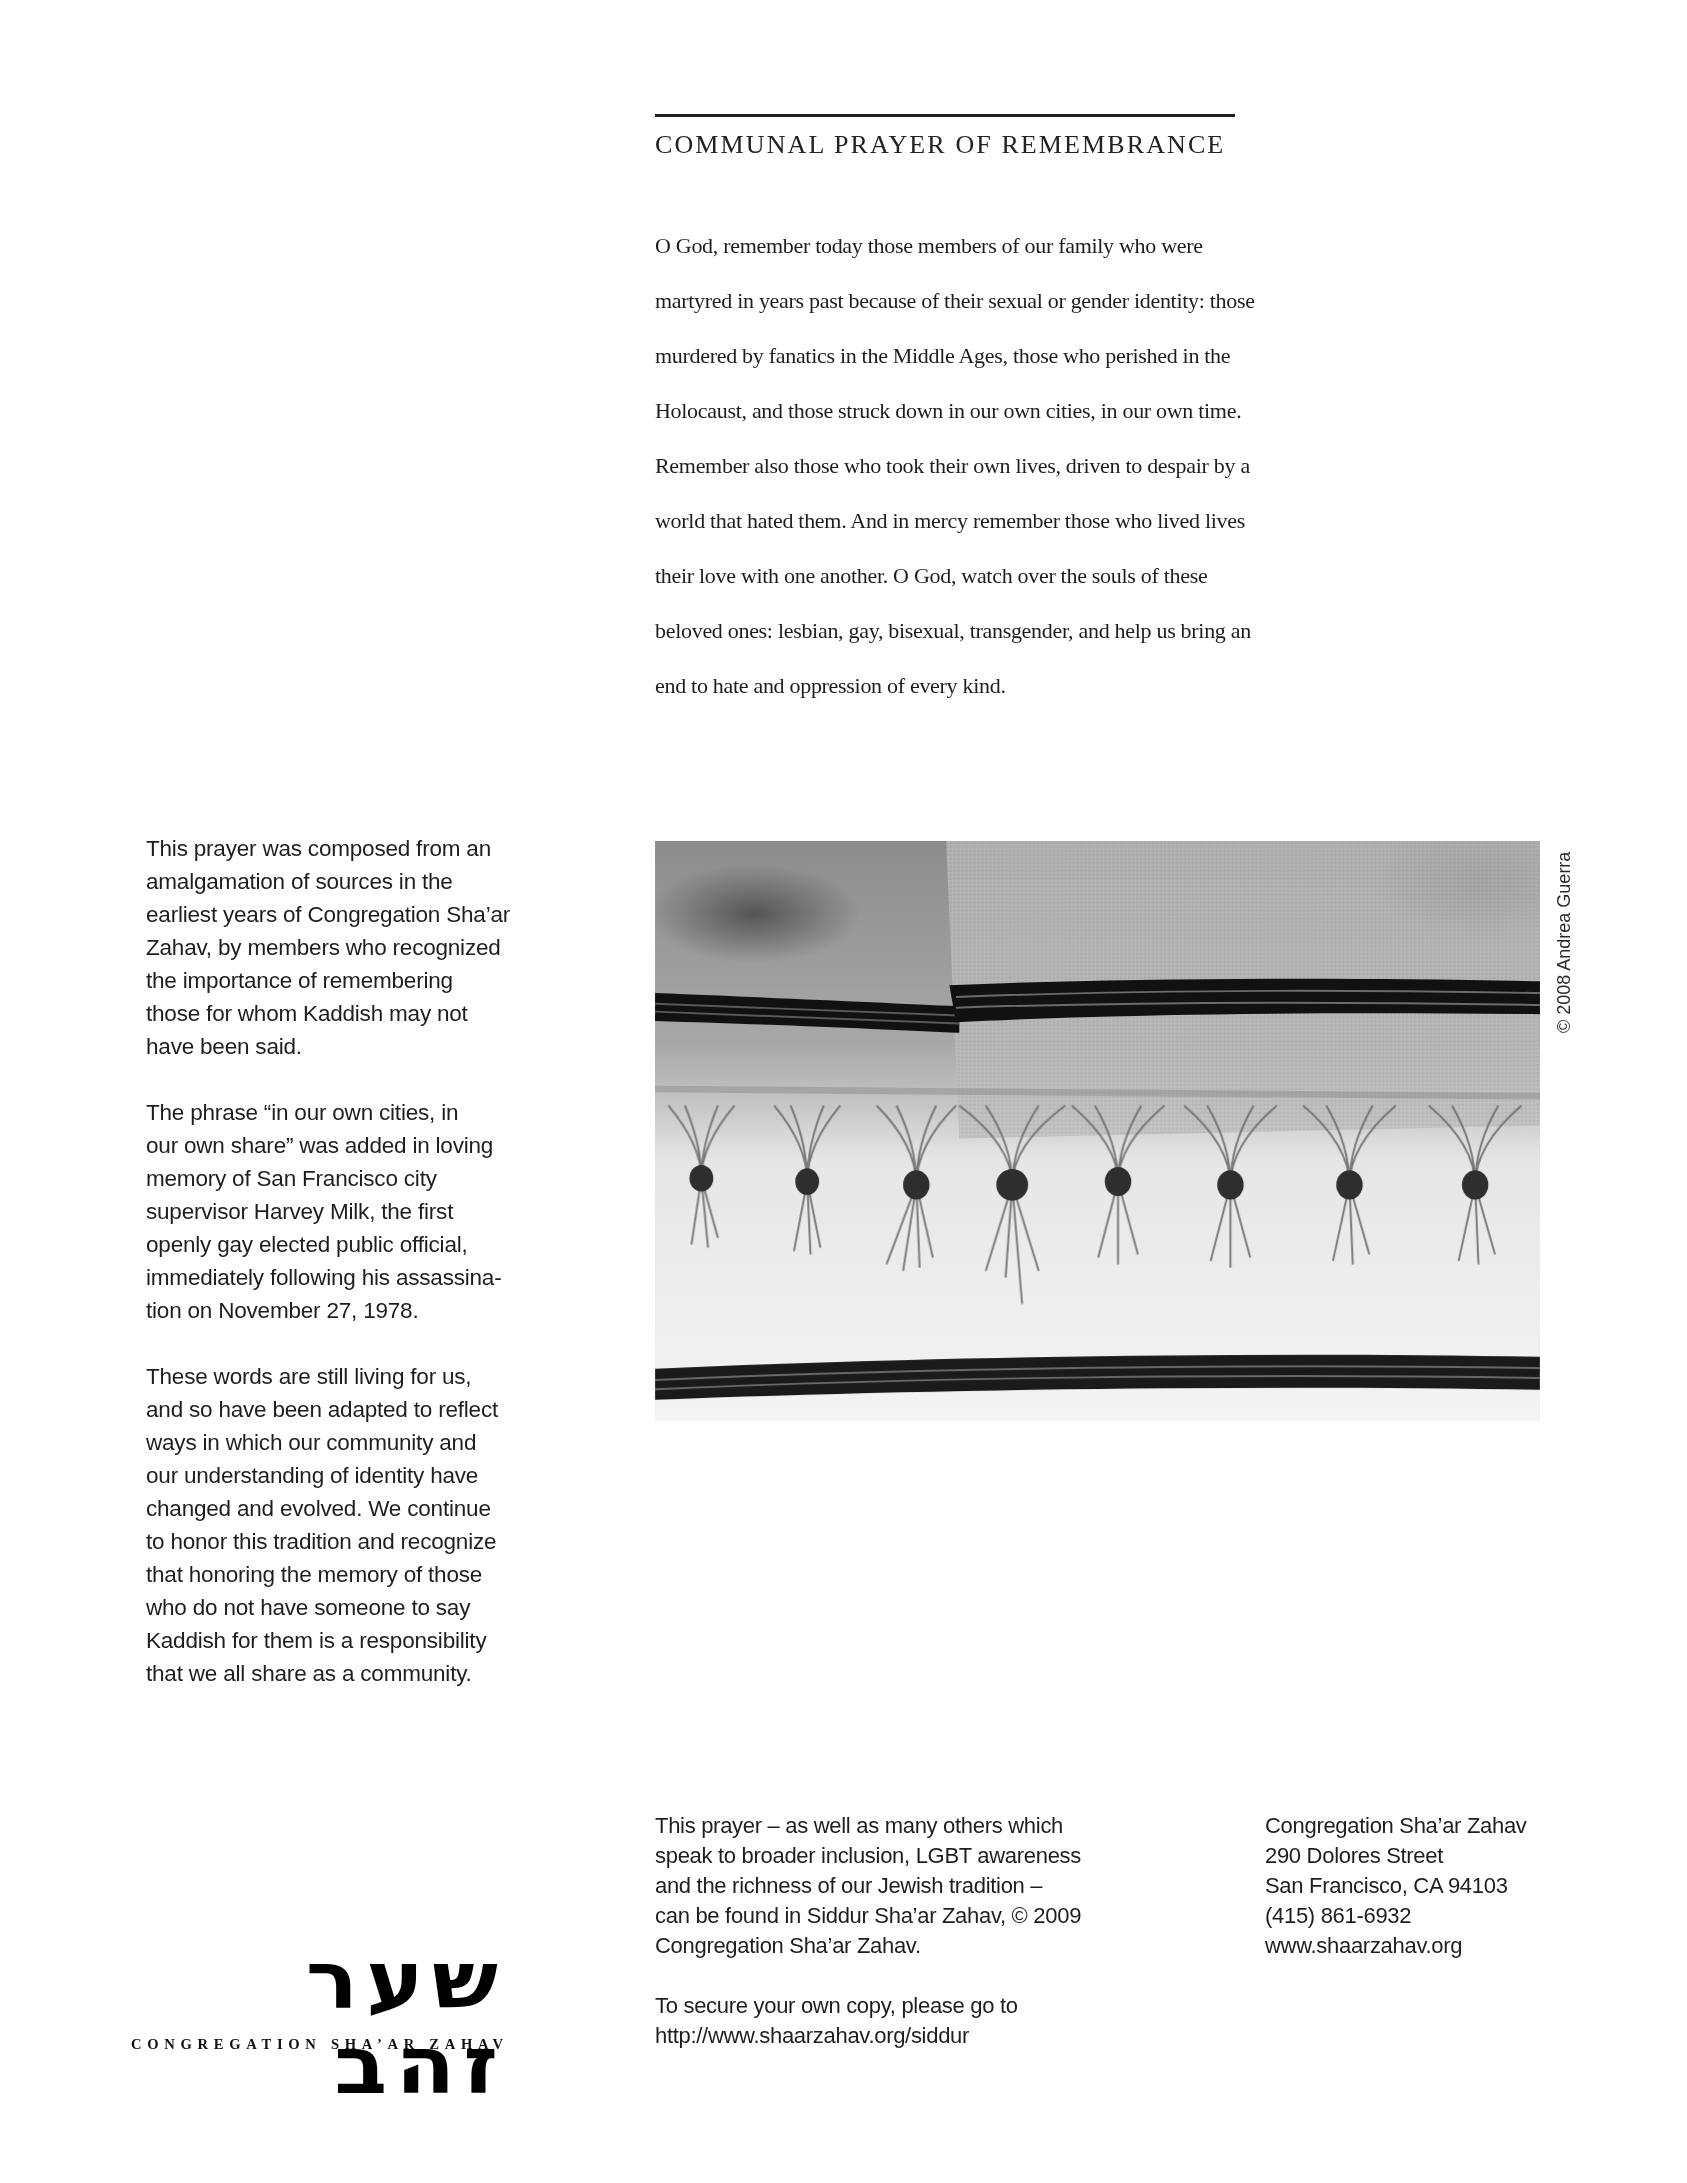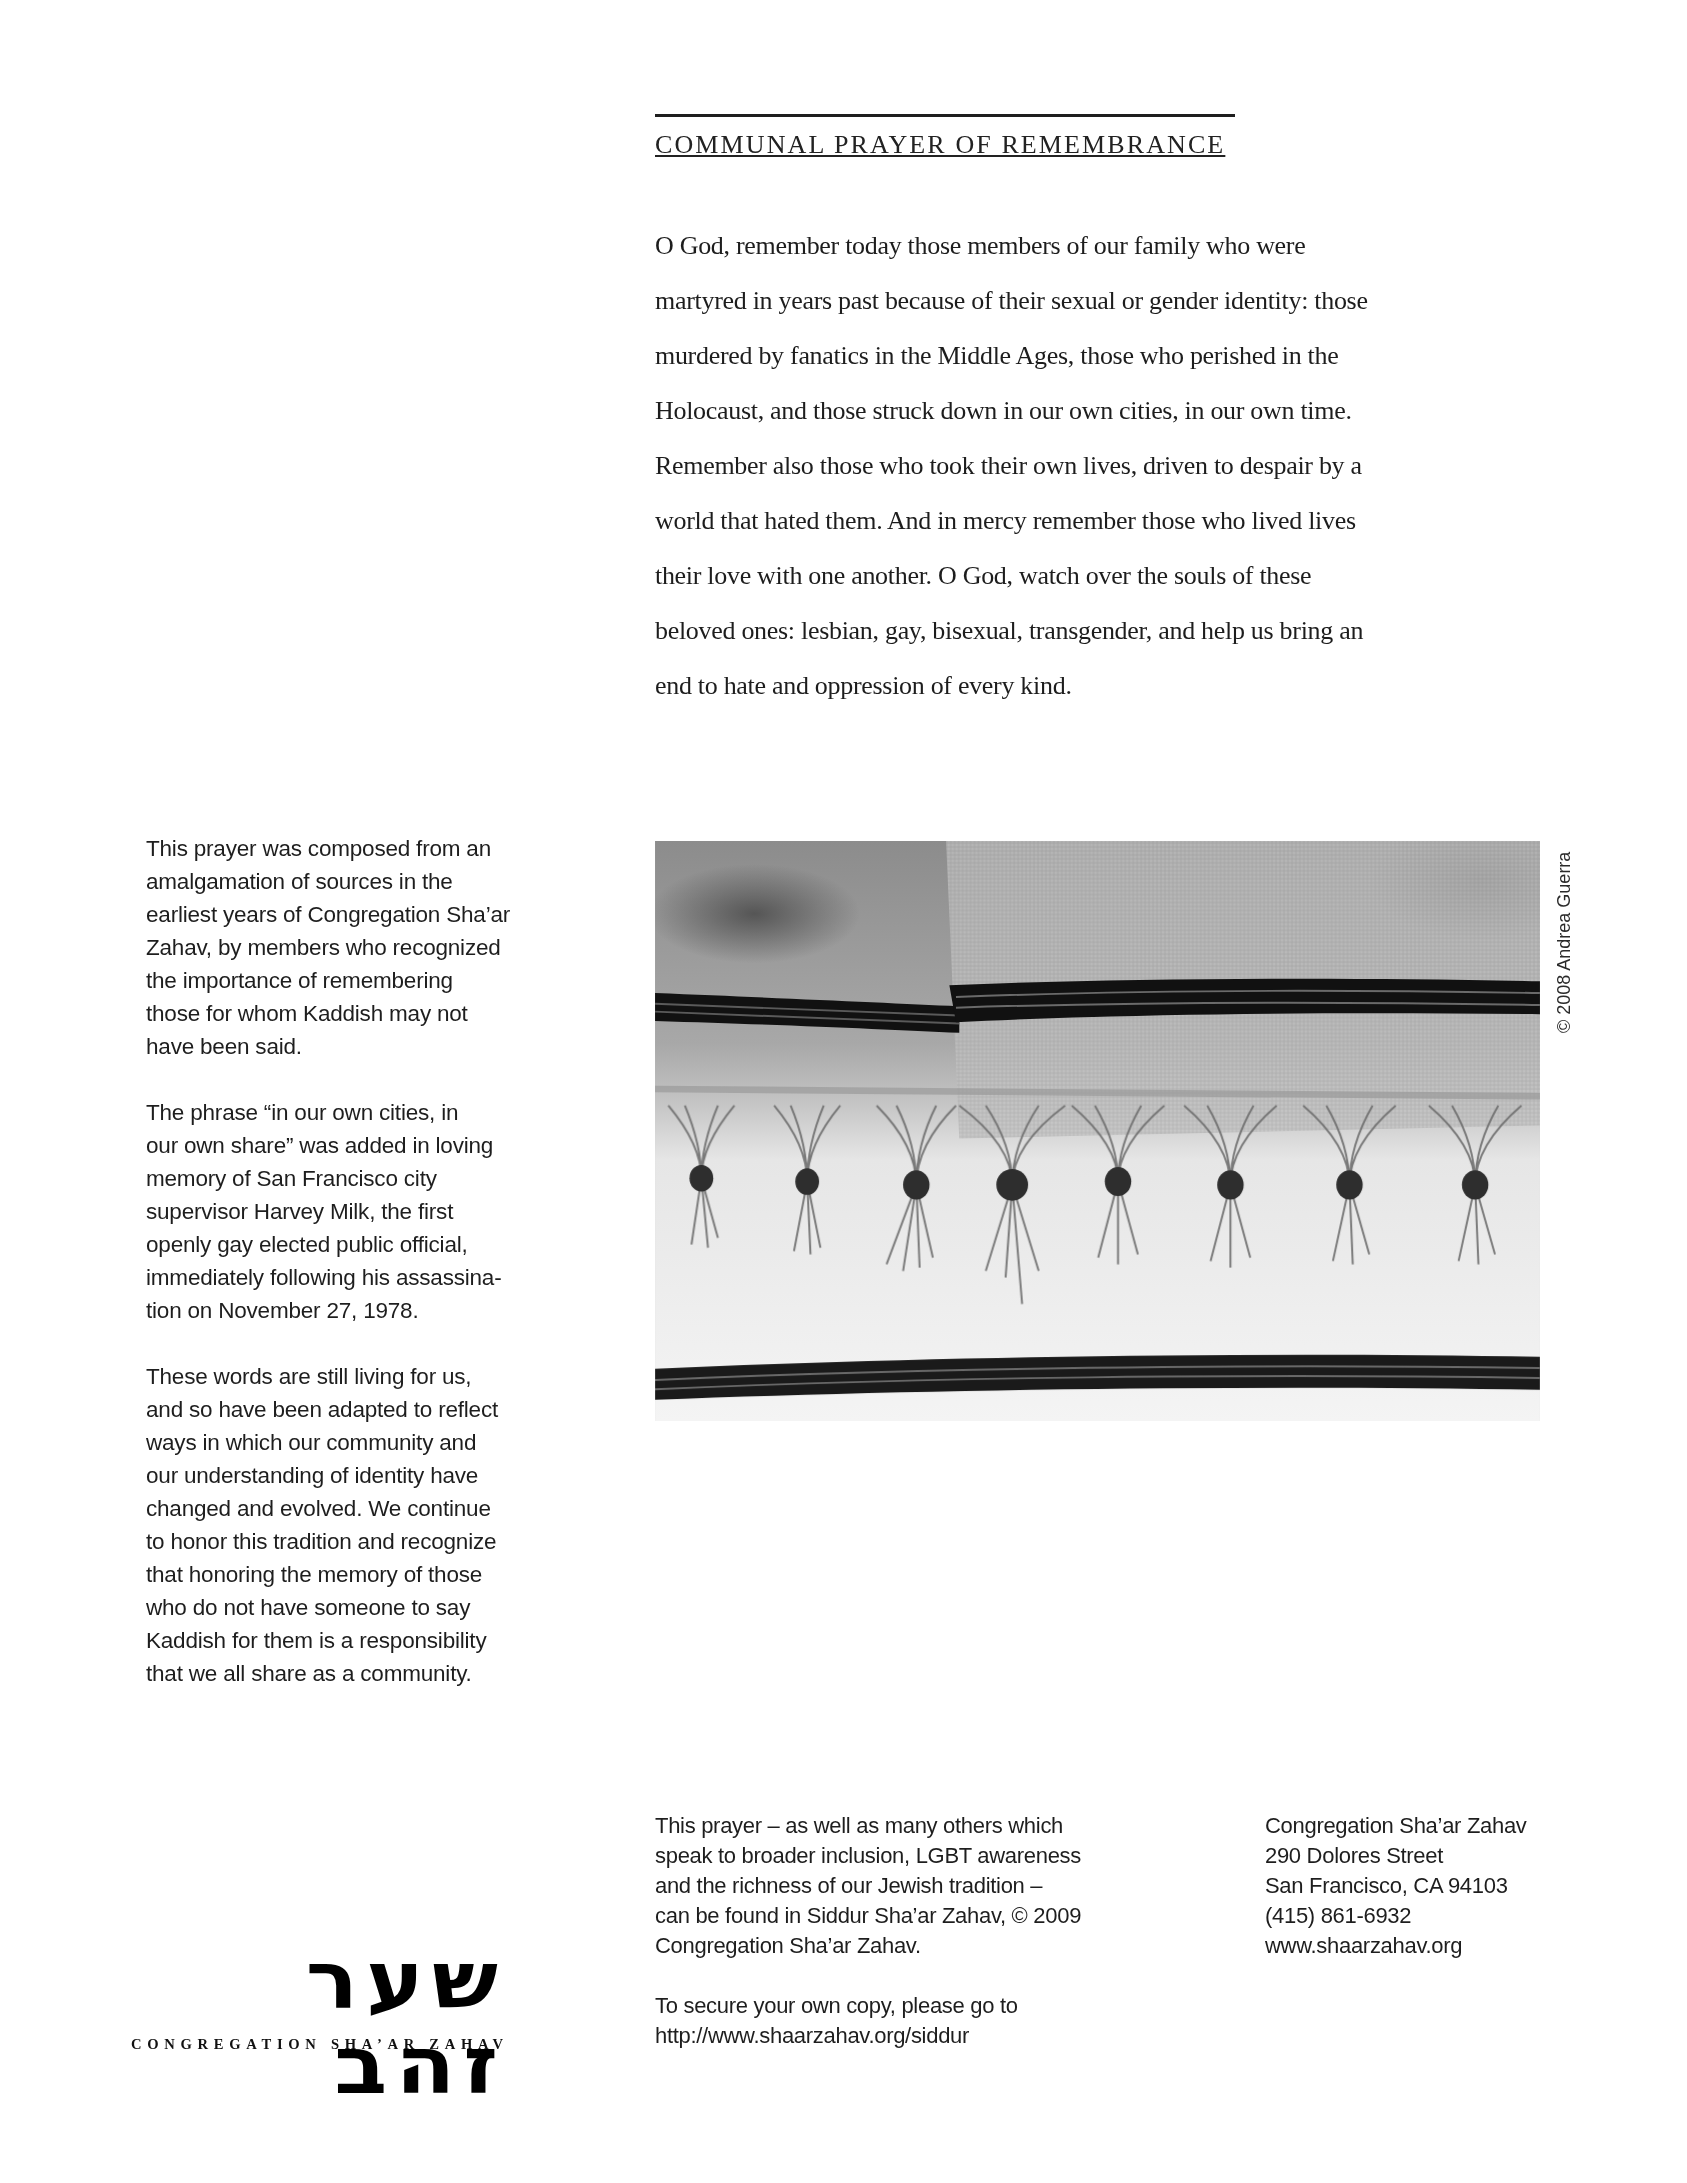--- a/index.html
+++ b/index.html
@@ -1,22 +1,22 @@
 <!DOCTYPE html>
 <html style="font-size:10.6px"><head>
 <meta charset="utf-8">
 <style>
   html, body { margin: 0; padding: 0; background: #ffffff; }
   body { width: 1687px; height: 2183px; position: relative; overflow: hidden; color: #1e1e1e; }
   .abs { position: absolute; }
 
   #header-rule { left: 655px; top: 114px; width: 580px; height: 2.6px; background: #1e1e1e; }
-  #heading { left: 655px; top: 130px; font-family: "Liberation Serif", "DejaVu Serif", serif; font-size: 26px; letter-spacing: 2.1px; white-space: nowrap; color: #222; text-decoration: underline; }
-
-  #prayer { left: 655px; top: 218px; width: 900px; font-family: "Liberation Serif", "DejaVu Serif", serif; font-size: 26px; line-height: 55px; color: #1d1d1d; }
+  #heading { left: 655px; top: 130px; font-family: "Liberation Serif", "DejaVu Serif", serif; font-size: 26px; letter-spacing: 2.1px; white-space: nowrap; color: #222; }
+
+  #prayer { left: 655px; top: 218px; width: 900px; font-family: "Liberation Serif", "DejaVu Serif", serif; font-size: 22px; line-height: 55px; color: #1d1d1d; }
   #prayer .line { display: block; white-space: nowrap; letter-spacing: -0.3px; }
 
   #sidebar { left: 146px; top: 832px; width: 397px; font-family: "Liberation Sans", "DejaVu Sans", sans-serif; font-size: 22.5px; line-height: 33px; color: #1e1e1e; }
   #sidebar .para { margin: 0 0 33px 0; }
   #sidebar .line { display: block; white-space: nowrap; letter-spacing: -0.2px; }
 
   #photo { left: 655px; top: 841px; width: 885px; height: 580px; overflow: hidden; background: #c9c9c9; }
   #photo svg { display: block; }
 
   #credit { left: 1551px; top: 841px; width: 26.5px; height: 192px; }

